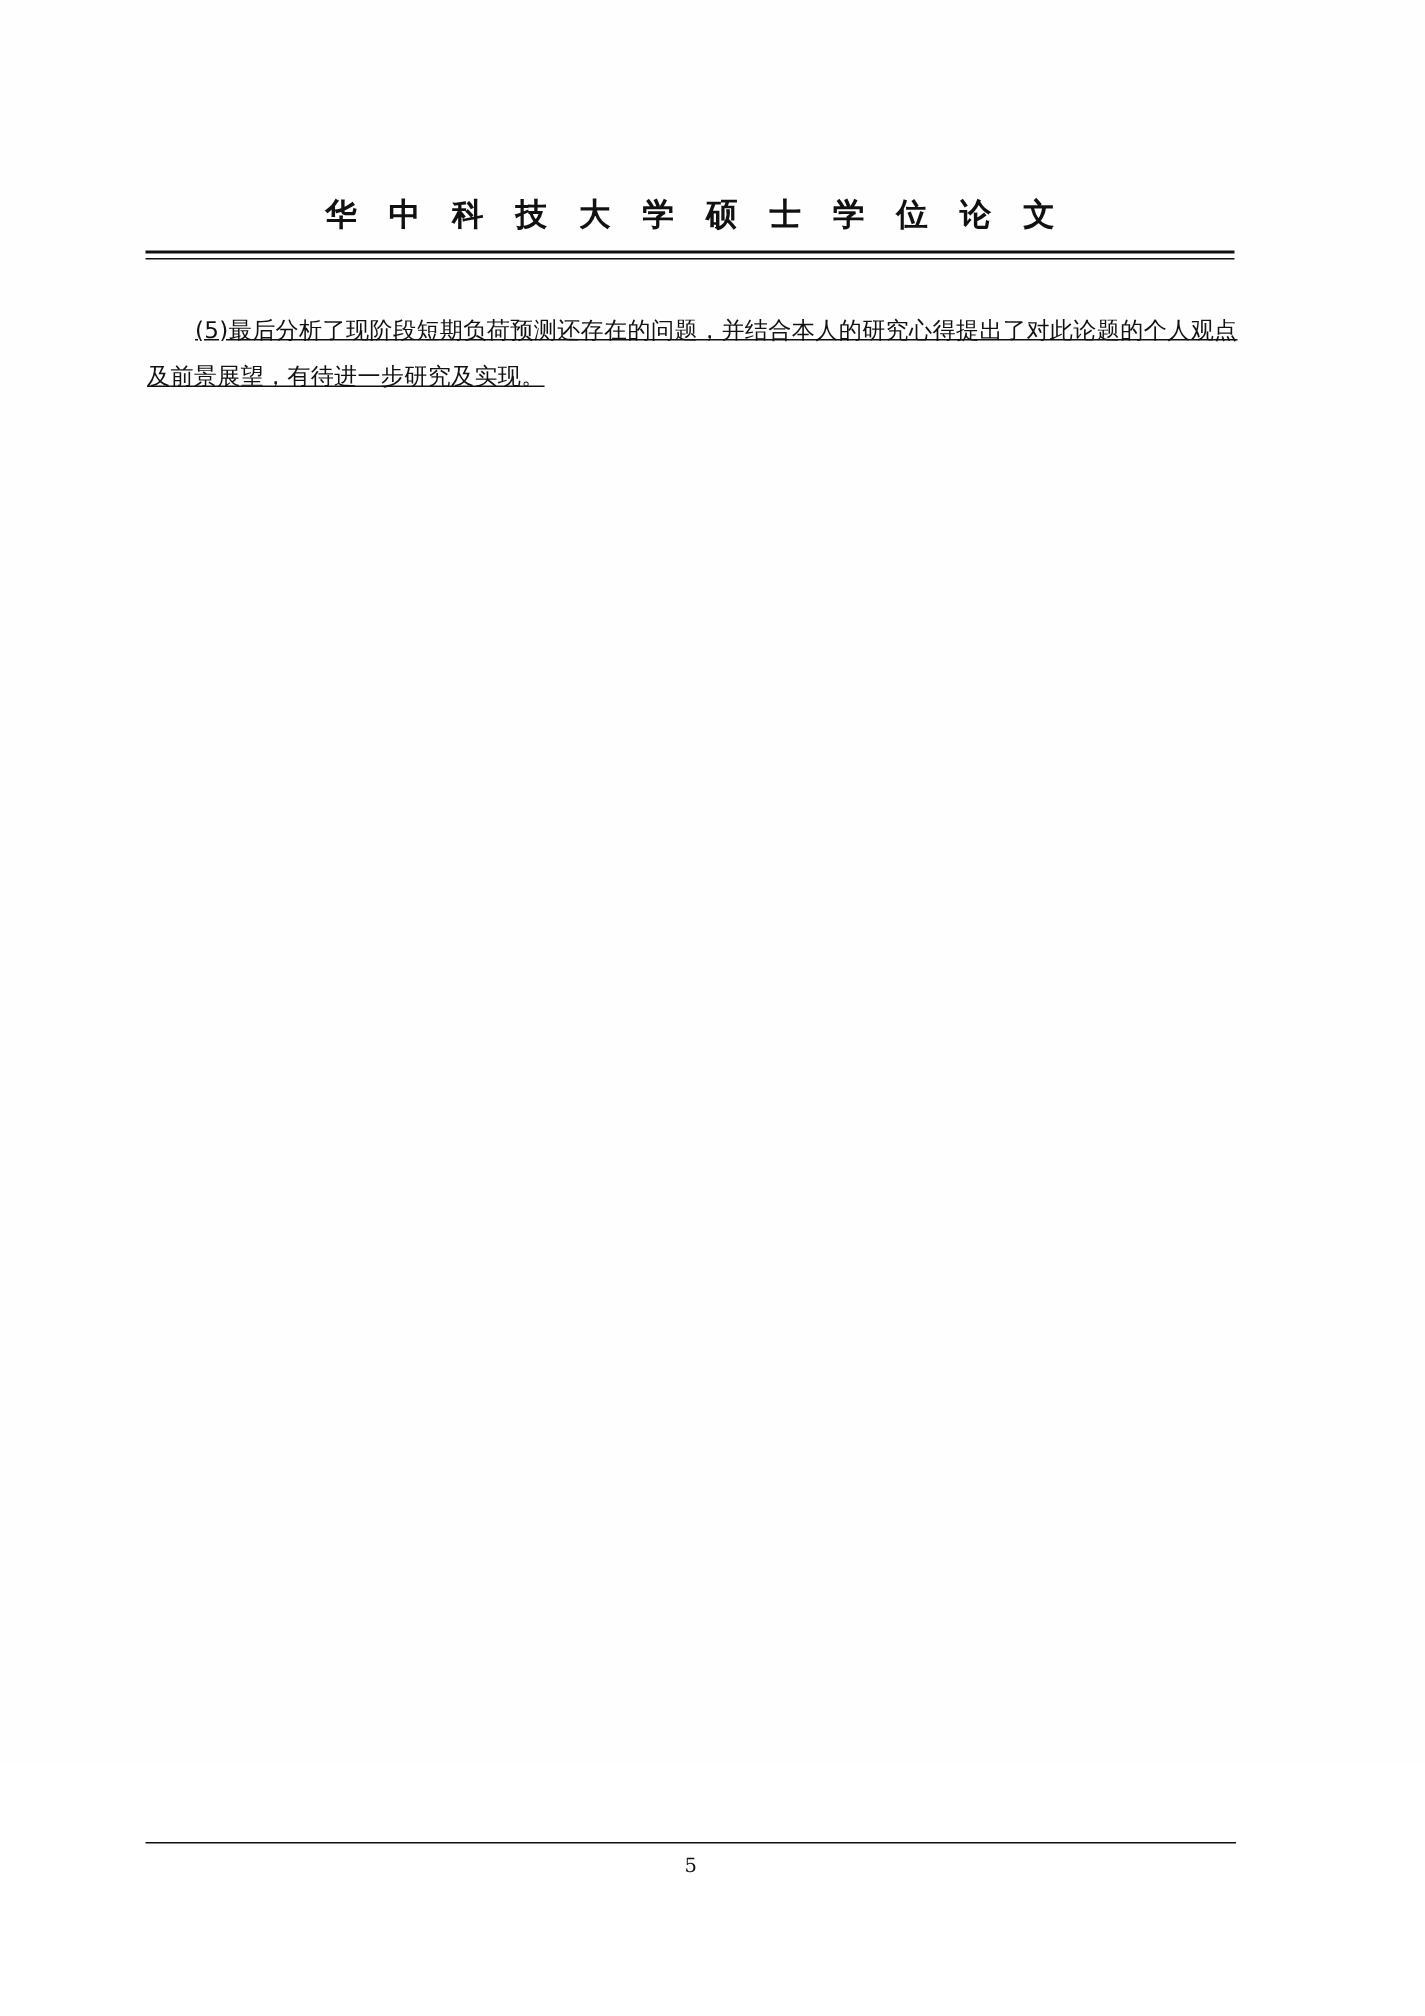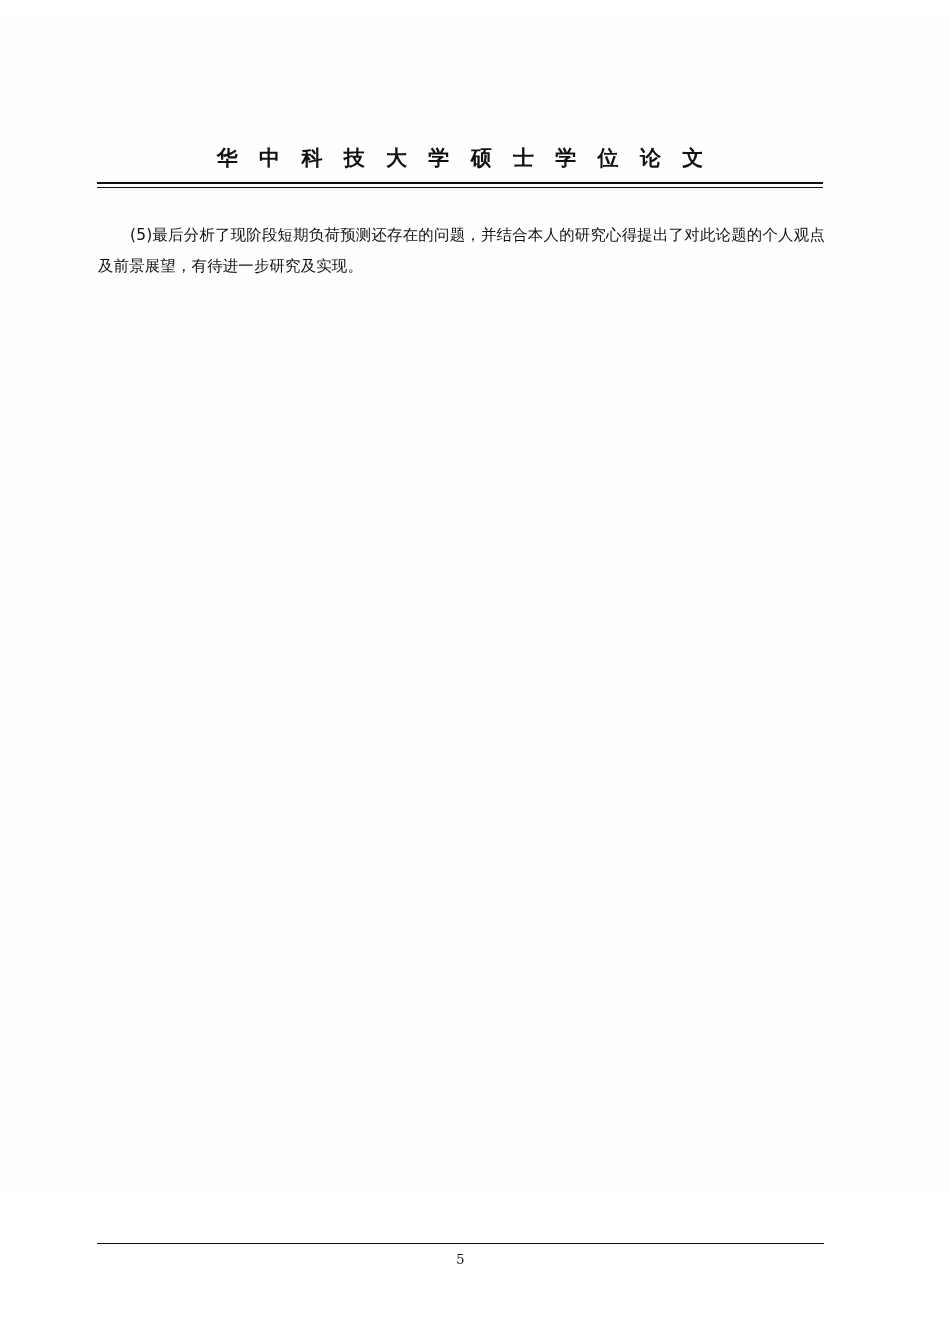--- a/index.html
+++ b/index.html
@@ -16,21 +16,20 @@
     overflow: hidden;
   }
 
   .page {
     position: absolute;
     left: 0;
     top: 0;
     width: 950px;
     height: 1176px;
     background: #fefefe;
-    margin-top: 15px;
   }
 
   
   .header {
     position: absolute;
     left: 97px;
     top: 128px;
     width: 726px;
   }
   .header-title {
@@ -61,20 +60,21 @@
   .para {
     font-family: "DejaVu Sans", "Liberation Sans", sans-serif;
     font-size: 15.4px;
     line-height: 31px;
     color: #111;
     text-align: justify;
     text-justify: inter-ideograph;
     margin: 0 0 2px 0;
     text-indent: 32px;
     letter-spacing: 0.2px;
+    text-decoration: underline;
   }
 
   
   .footer {
     position: absolute;
     left: 97px;
     top: 1228px;
     width: 727px;
   }
   .footer-rule {

